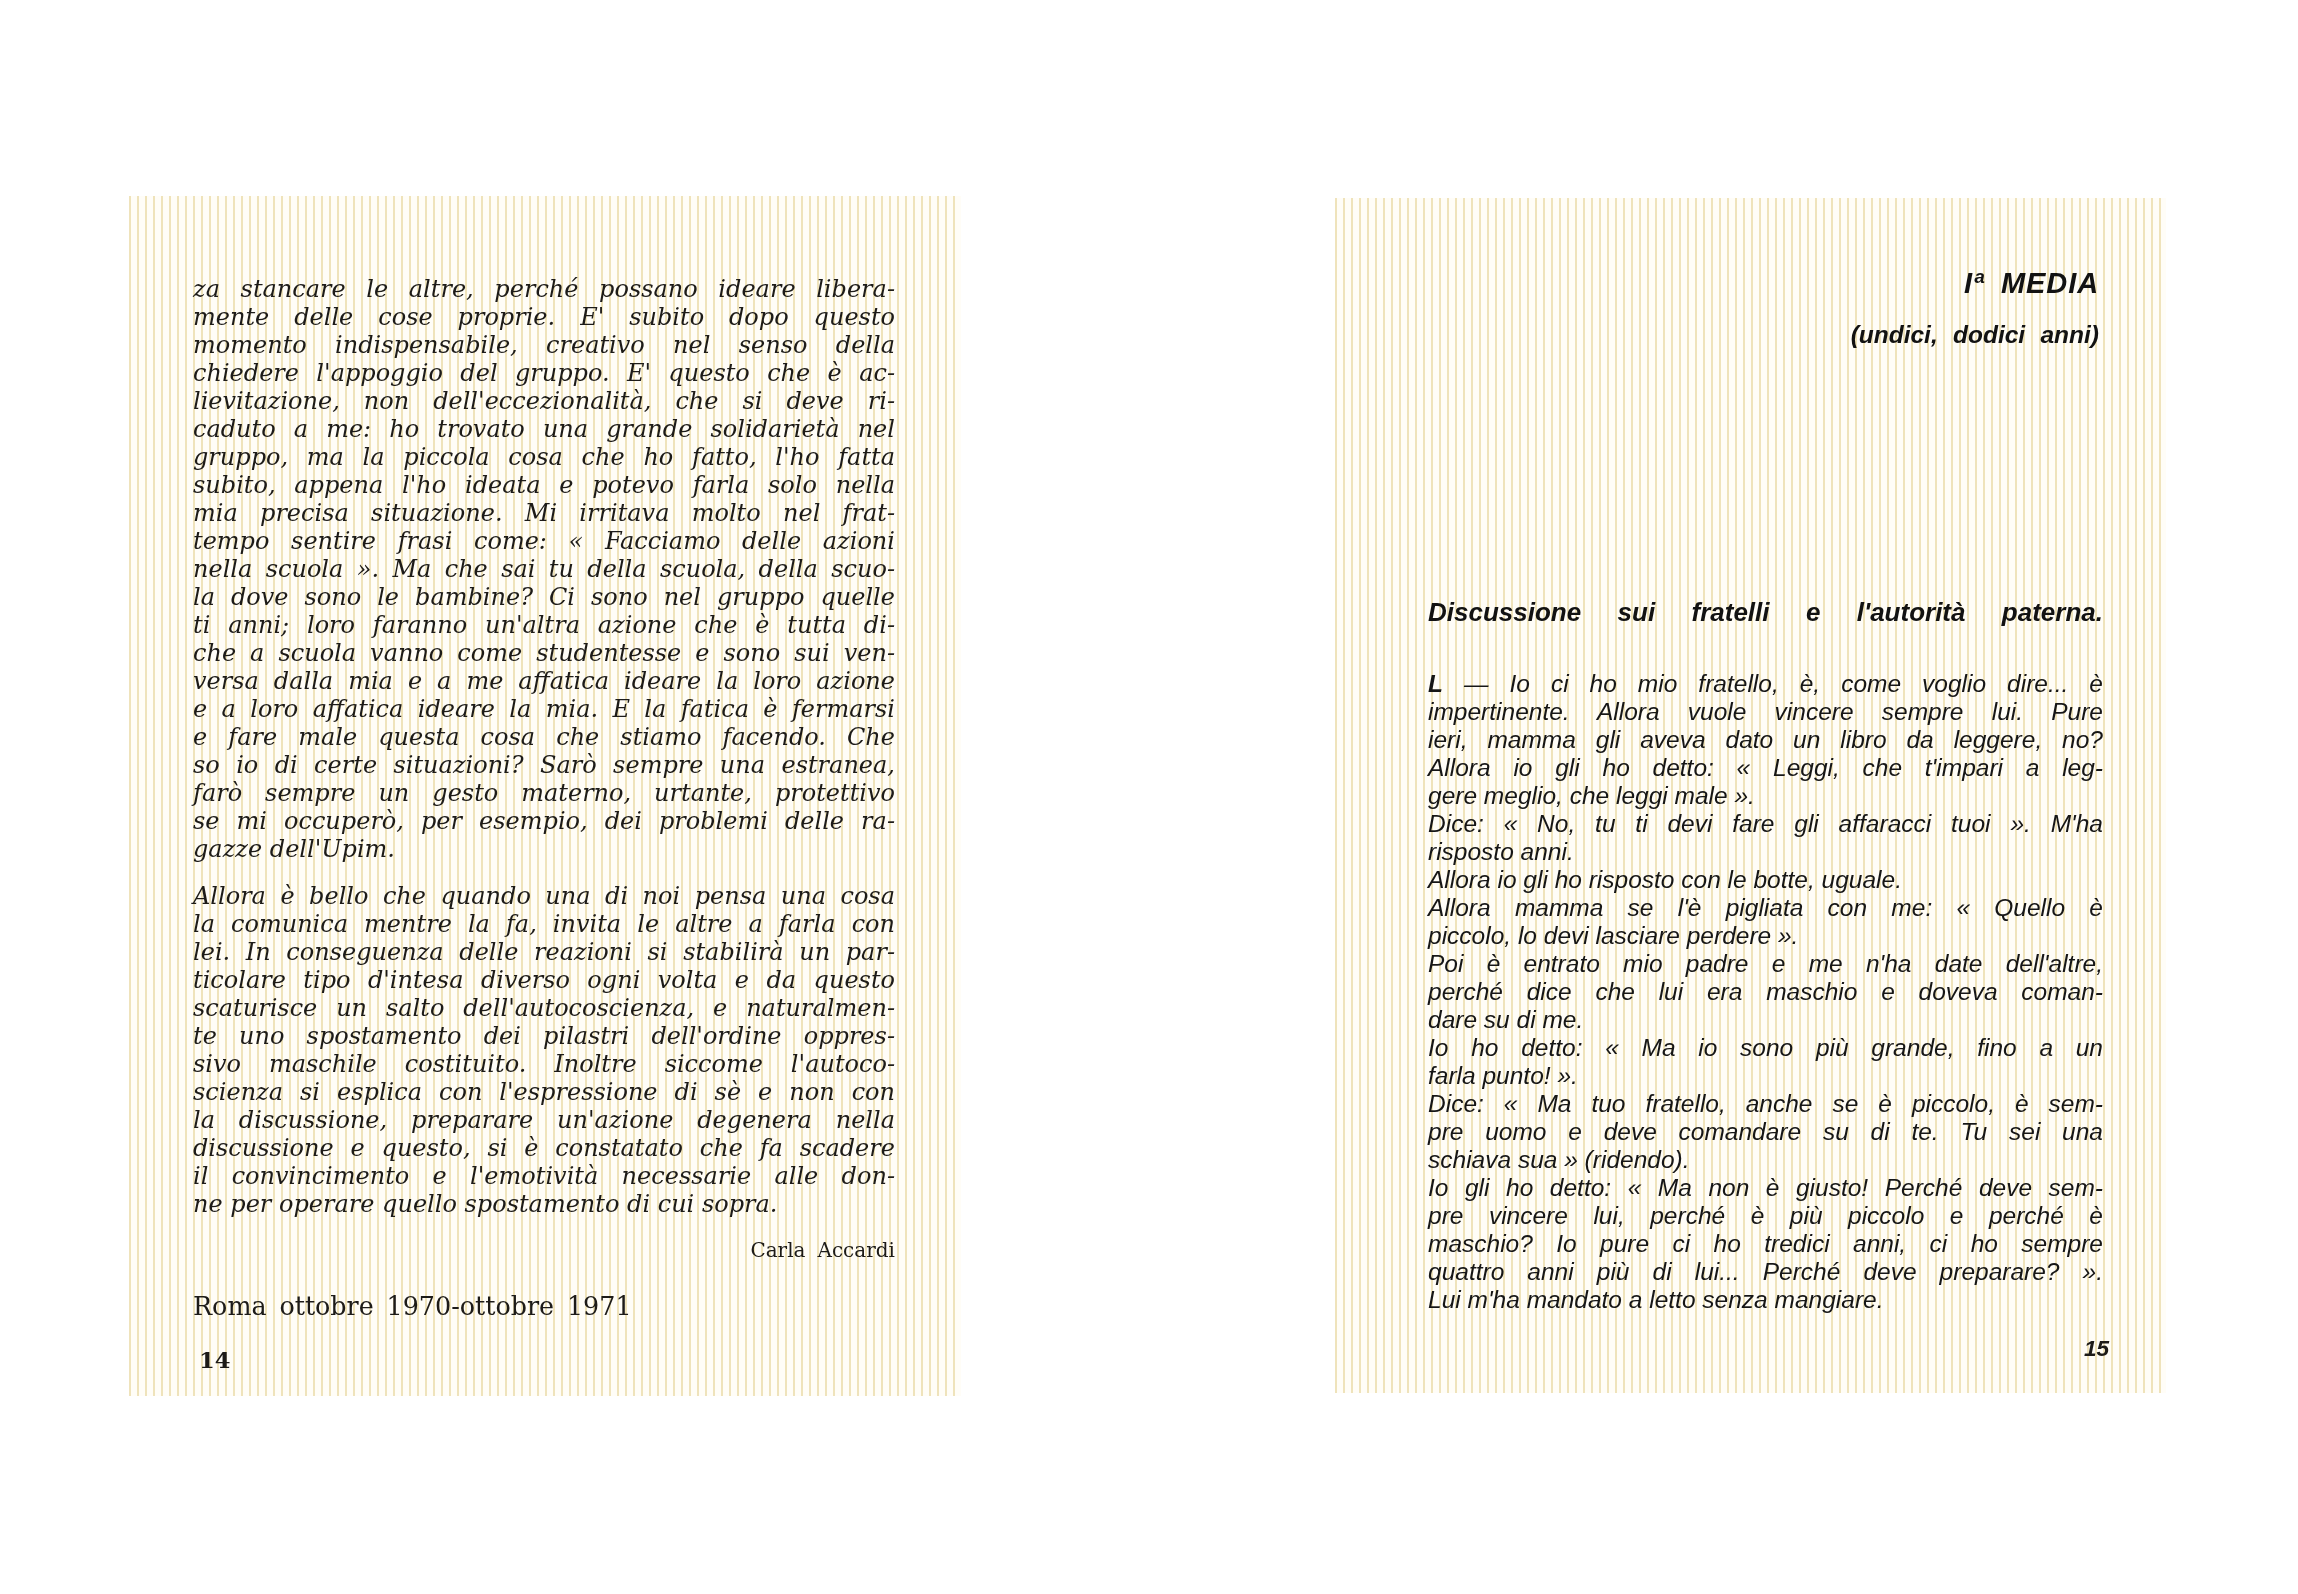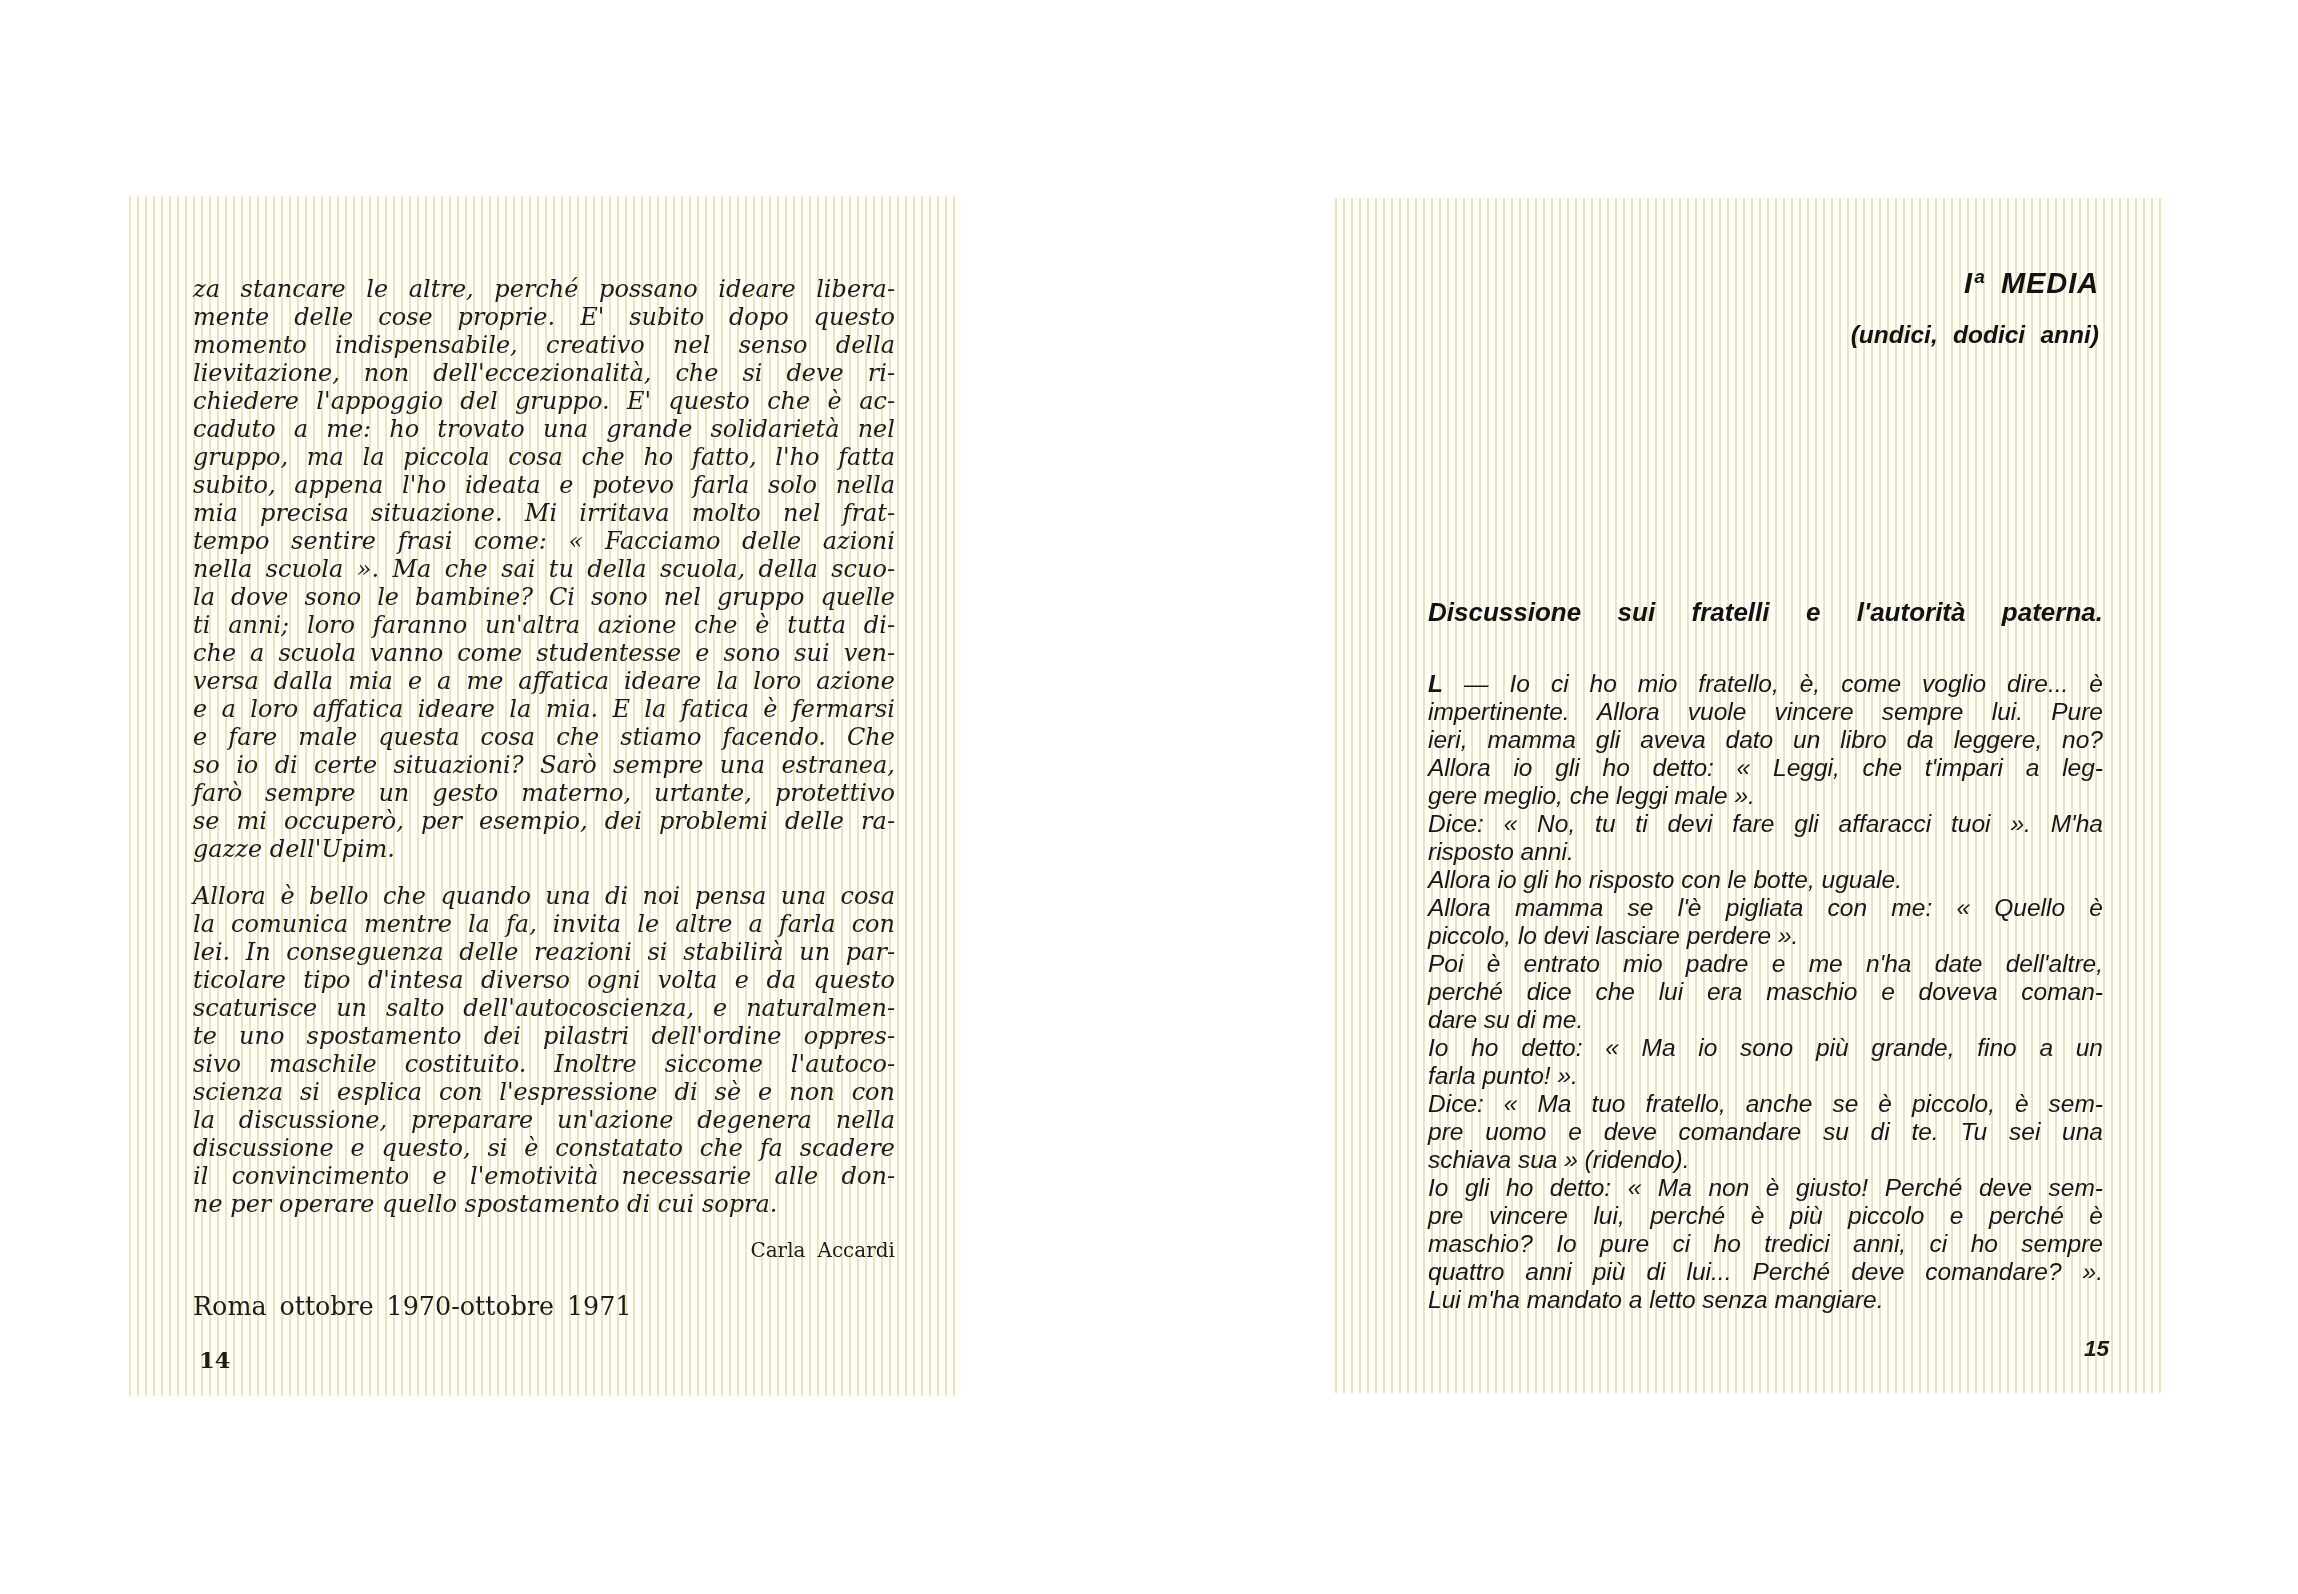--- a/index.html
+++ b/index.html
@@ -105,22 +105,22 @@
 </style>
 </head>
 <body>
 
 <div class="sheet left">
   <div class="lp-block">
     <div class="para para1">
         <div class="line">za stancare le altre, perché possano ideare libera-</div>
         <div class="line">mente delle cose proprie. E' subito dopo questo</div>
         <div class="line">momento indispensabile, creativo nel senso della</div>
+        <div class="line">chiedere l'appoggio del gruppo. E' questo che è ac-</div>
         <div class="line">lievitazione, non dell'eccezionalità, che si deve ri-</div>
-        <div class="line">chiedere l'appoggio del gruppo. E' questo che è ac-</div>
         <div class="line">caduto a me: ho trovato una grande solidarietà nel</div>
         <div class="line">gruppo, ma la piccola cosa che ho fatto, l'ho fatta</div>
         <div class="line">subito, appena l'ho ideata e potevo farla solo nella</div>
         <div class="line">mia precisa situazione. Mi irritava molto nel frat-</div>
         <div class="line">tempo sentire frasi come: « Facciamo delle azioni</div>
         <div class="line">nella scuola ». Ma che sai tu della scuola, della scuo-</div>
         <div class="line">la dove sono le bambine? Ci sono nel gruppo quelle</div>
         <div class="line">ti anni; loro faranno un'altra azione che è tutta di-</div>
         <div class="line">che a scuola vanno come studentesse e sono sui ven-</div>
         <div class="line">versa dalla mia e a me affatica ideare la loro azione</div>
@@ -172,18 +172,18 @@
       <div class="line">perché dice che lui era maschio e doveva coman-</div>
       <div class="line end">dare su di me.</div>
       <div class="line">Io ho detto: « Ma io sono più grande, fino a un</div>
       <div class="line end">farla punto! ».</div>
       <div class="line">Dice: « Ma tuo fratello, anche se è piccolo, è sem-</div>
       <div class="line">pre uomo e deve comandare su di te. Tu sei una</div>
       <div class="line end">schiava sua » (ridendo).</div>
       <div class="line">Io gli ho detto: « Ma non è giusto! Perché deve sem-</div>
       <div class="line">pre vincere lui, perché è più piccolo e perché è</div>
       <div class="line">maschio? Io pure ci ho tredici anni, ci ho sempre</div>
-      <div class="line">quattro anni più di lui... Perché deve comandare? ».</div>
+      <div class="line">quattro anni più di lui... Perché deve preparare? ».</div>
       <div class="line end">Lui m'ha mandato a letto senza mangiare.</div>
     </div>
   <div class="rp-pagenum">15</div>
 </div>
 
 
 </body></html>

